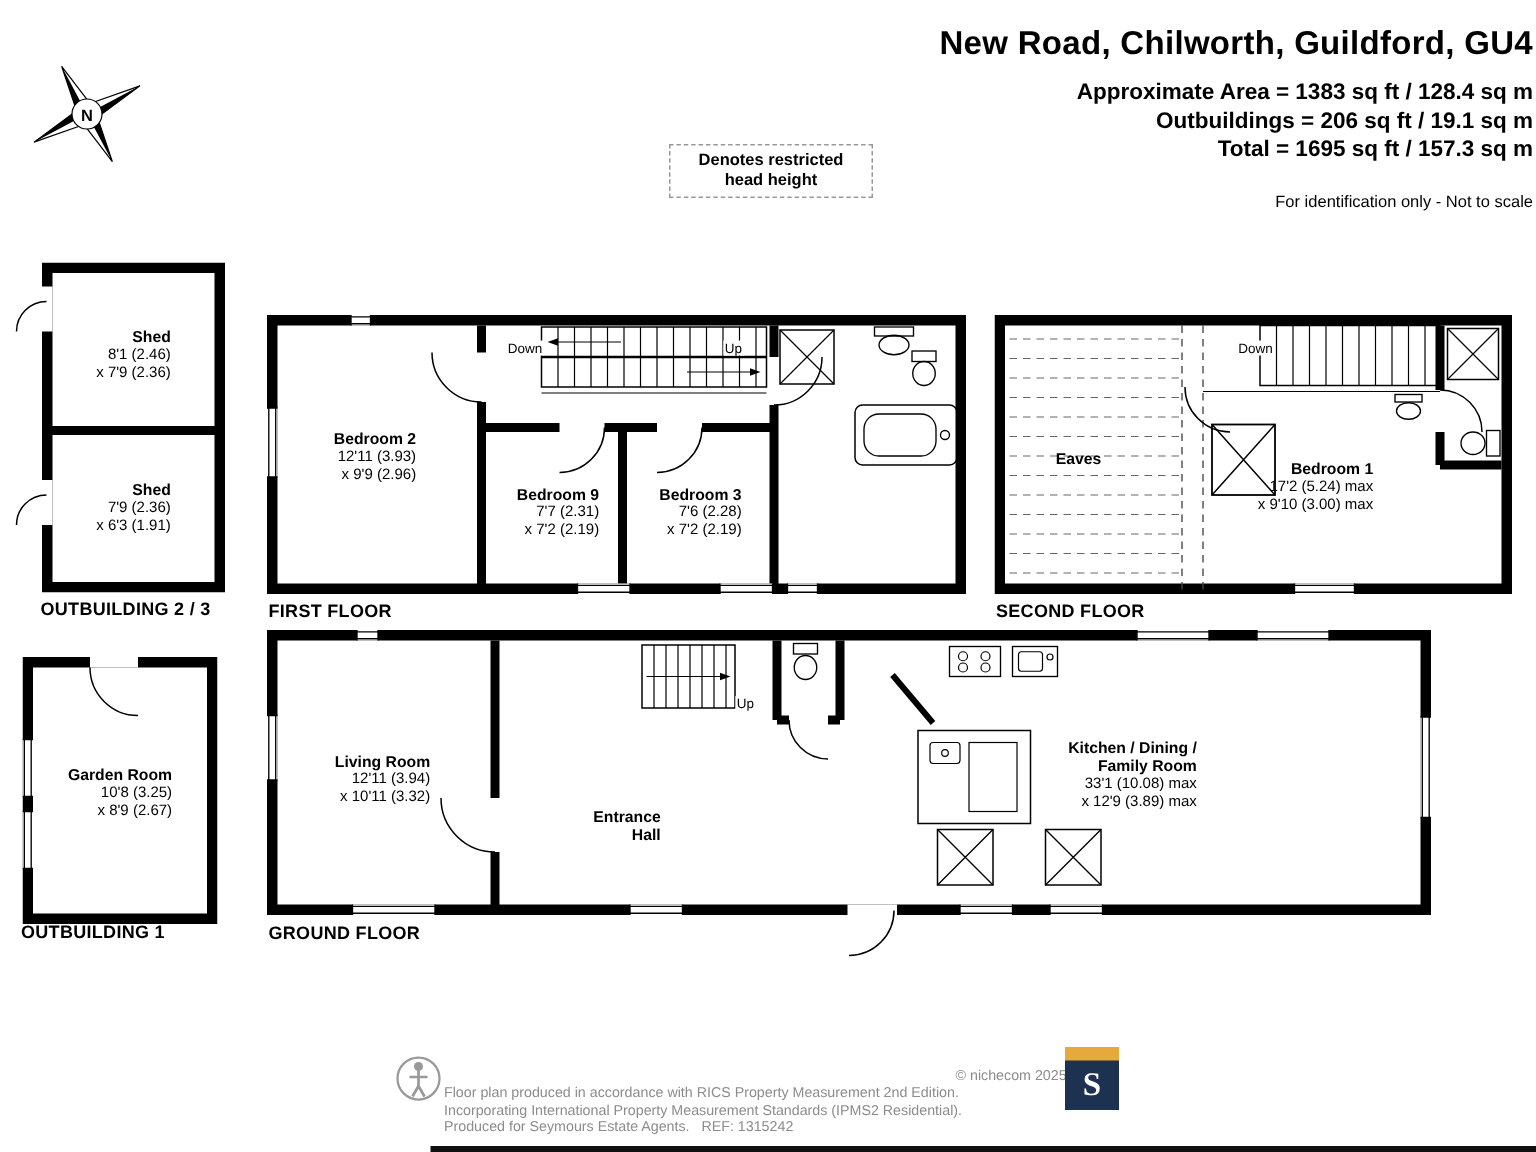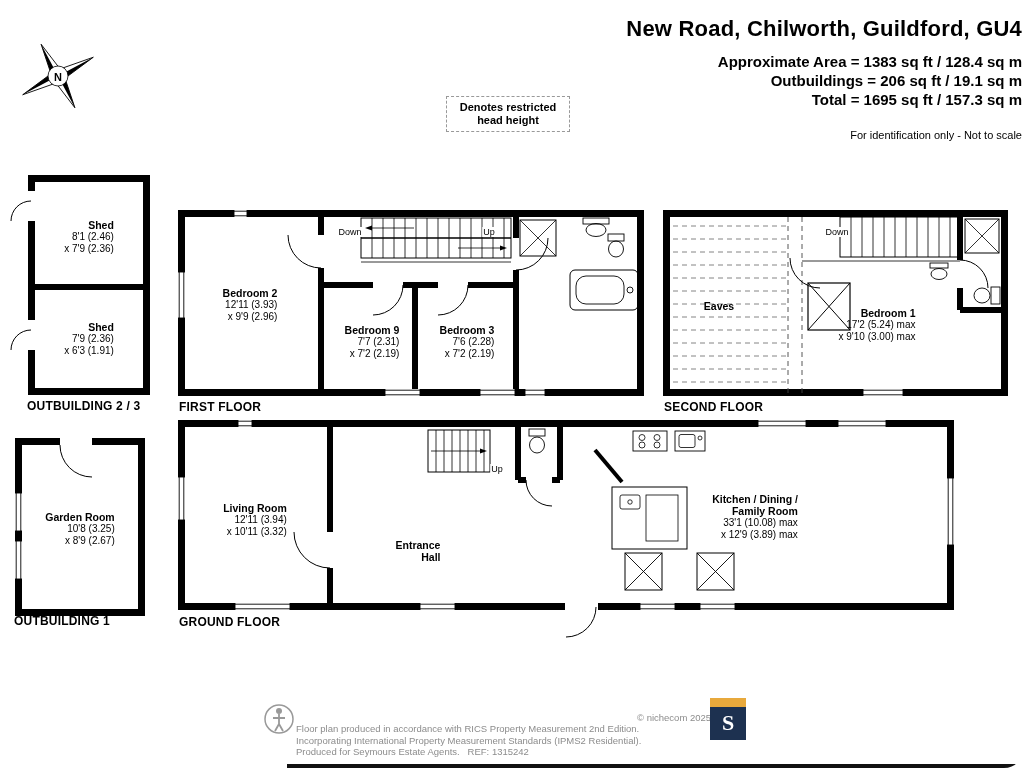--- a/index.html
+++ b/index.html
@@ -1,23 +1,23 @@
 <!DOCTYPE html>
 <html><head>
 <meta charset="utf-8">
 <style>
   * { margin:0; padding:0; box-sizing:border-box; }
   html,body { background:#fff; }
   body { font-family:"Liberation Sans", sans-serif; color:#000; }
-  .page { position:relative; width:1024px; height:768px; background:#fff; overflow:hidden;border-radius:20px; }
+  .page { position:relative; width:1024px; height:768px; background:#fff; overflow:hidden; }
   .abs { position:absolute; }
   .title { position:absolute; top:16px; right:2px; font-size:22px; font-weight:bold; letter-spacing:0.2px; }
   .areas { position:absolute; top:52px; right:2px; text-align:right; font-size:15px; font-weight:bold; line-height:19px; }
   .disclaimer { position:absolute; top:129px; right:2px; font-size:11px; font-weight:normal; }
-  .legend-box { position:absolute; left:446px; top:96px; width:124px; border:1.5px dashed #999;
+  .legend-box { position:absolute; left:446px; top:96px; width:136px; border:1.5px dashed #999;
                 padding:4px 5px; text-align:center; font-size:11px; font-weight:bold; line-height:13px; background:#fff; }
   .floor-label { position:absolute; font-size:12px; font-weight:bold; letter-spacing:0.2px; }
   .room-label { position:absolute; transform:translateX(-50%); text-align:right; white-space:nowrap; }
   .room-label .rn { font-size:10.5px; font-weight:bold; line-height:12px; }
   .room-label .rd { font-size:10px; line-height:12px; }
   .stair-label { position:absolute; transform:translateX(-50%); font-size:9px; line-height:10px; background:#fff; padding:0 1px; }
   .footer-text { position:absolute; left:296px; top:701px; font-size:9.5px; line-height:11.5px; color:#8c8c8c;margin-top:22px; }
   .copyright { position:absolute; left:637px; top:712px; font-size:9.5px; color:#8c8c8c; }
   .logo { position:absolute; left:710px; top:698px; width:36px; height:42px; background:#1d3150; }
   .logo-bar { height:9px; background:#e8a93c; }

